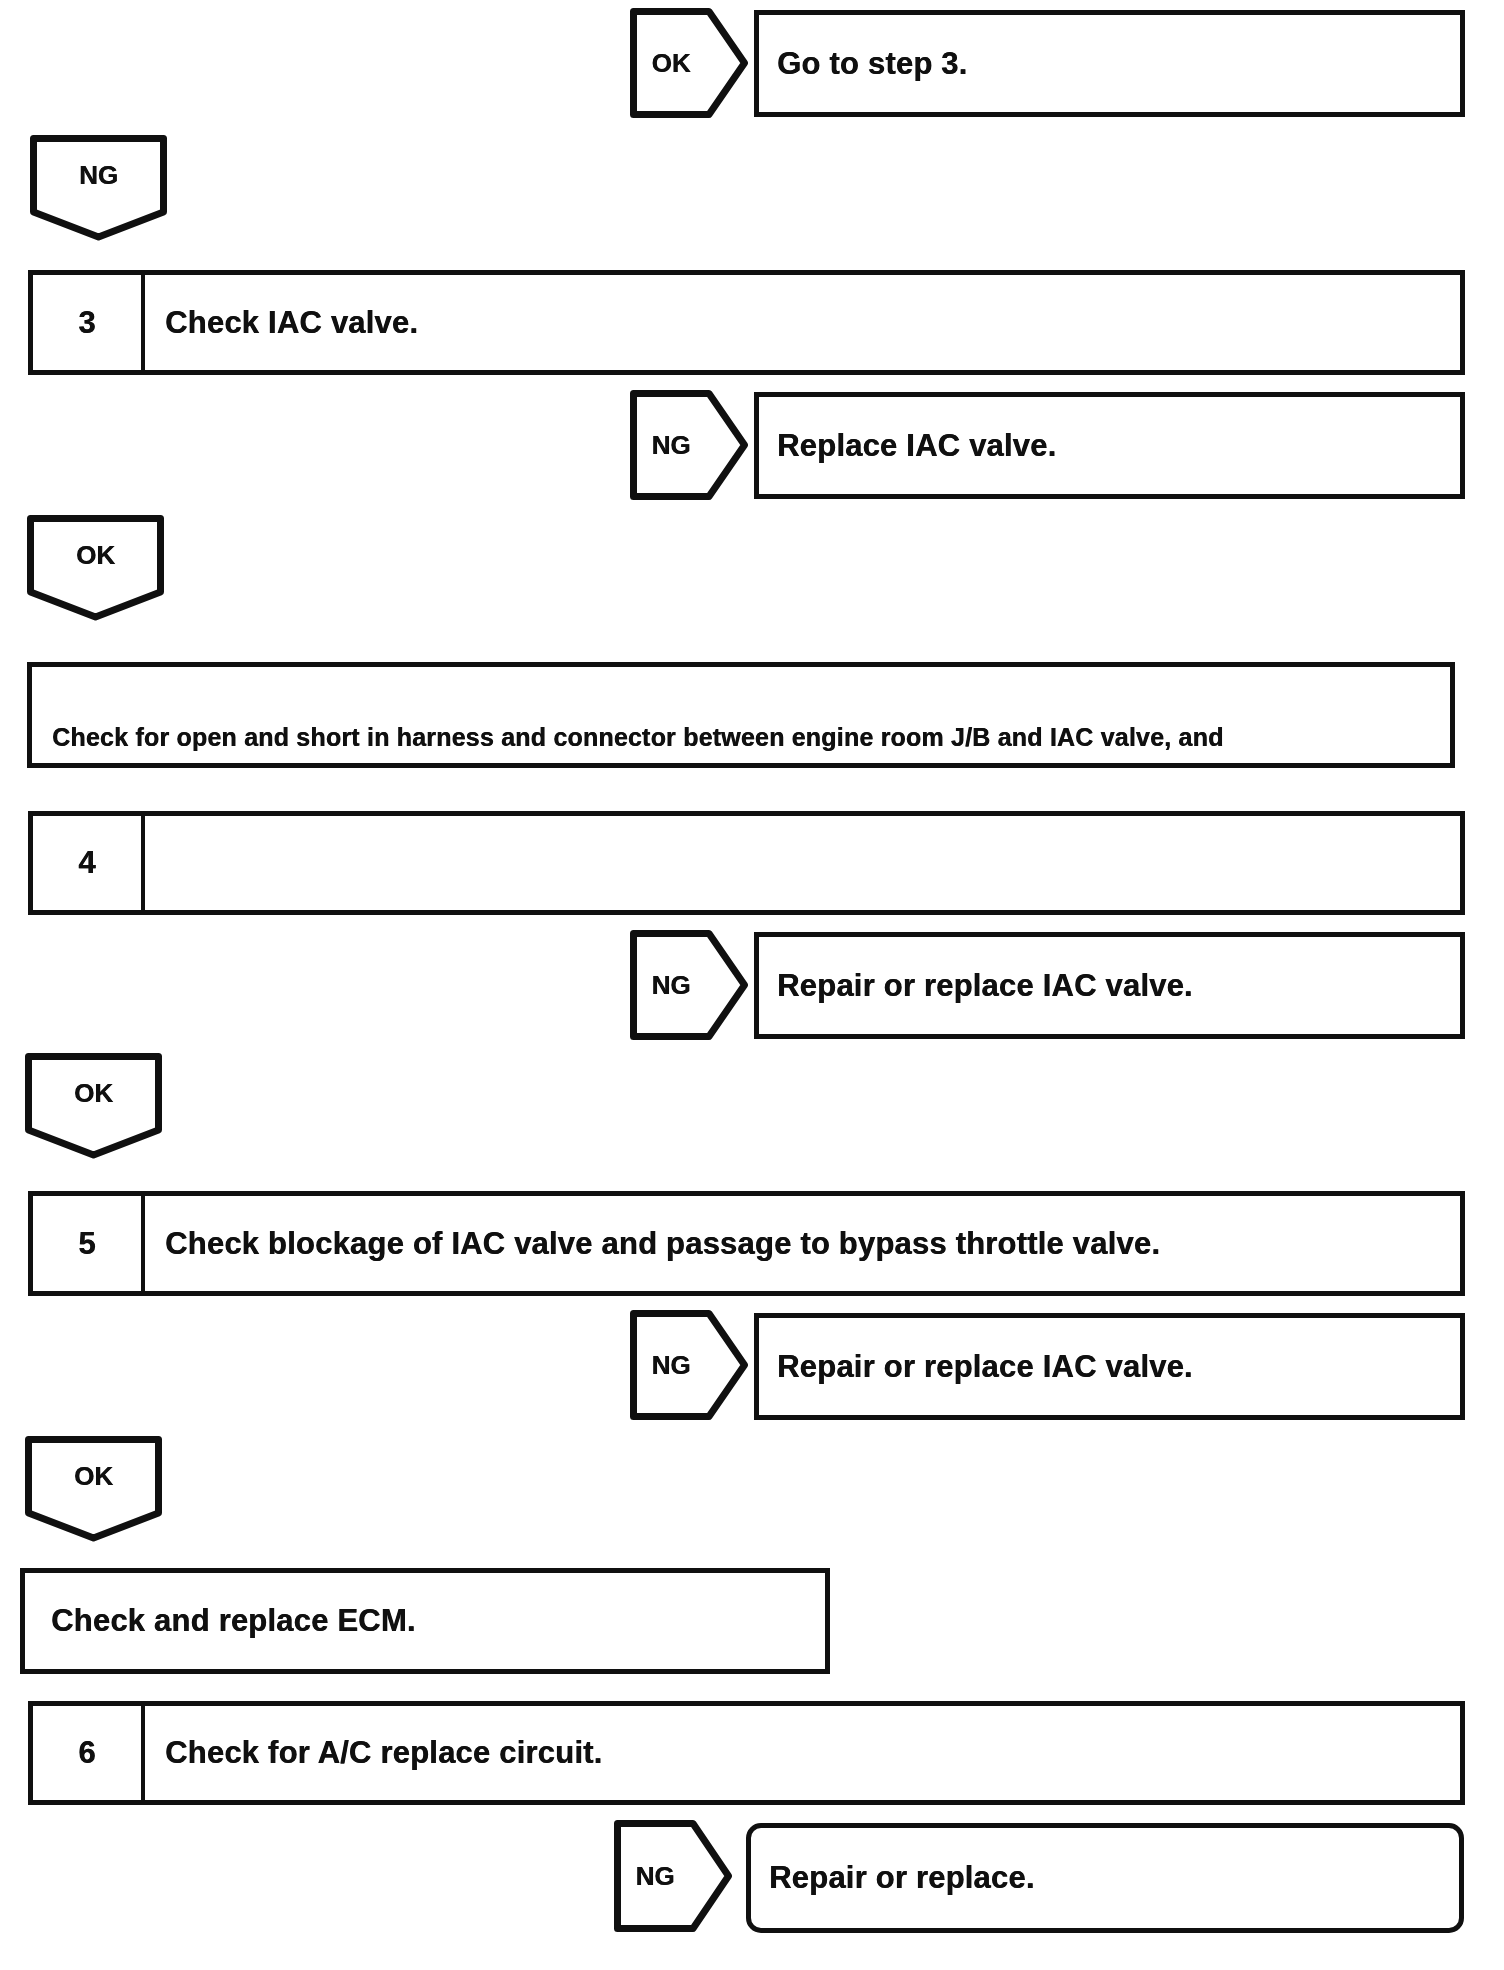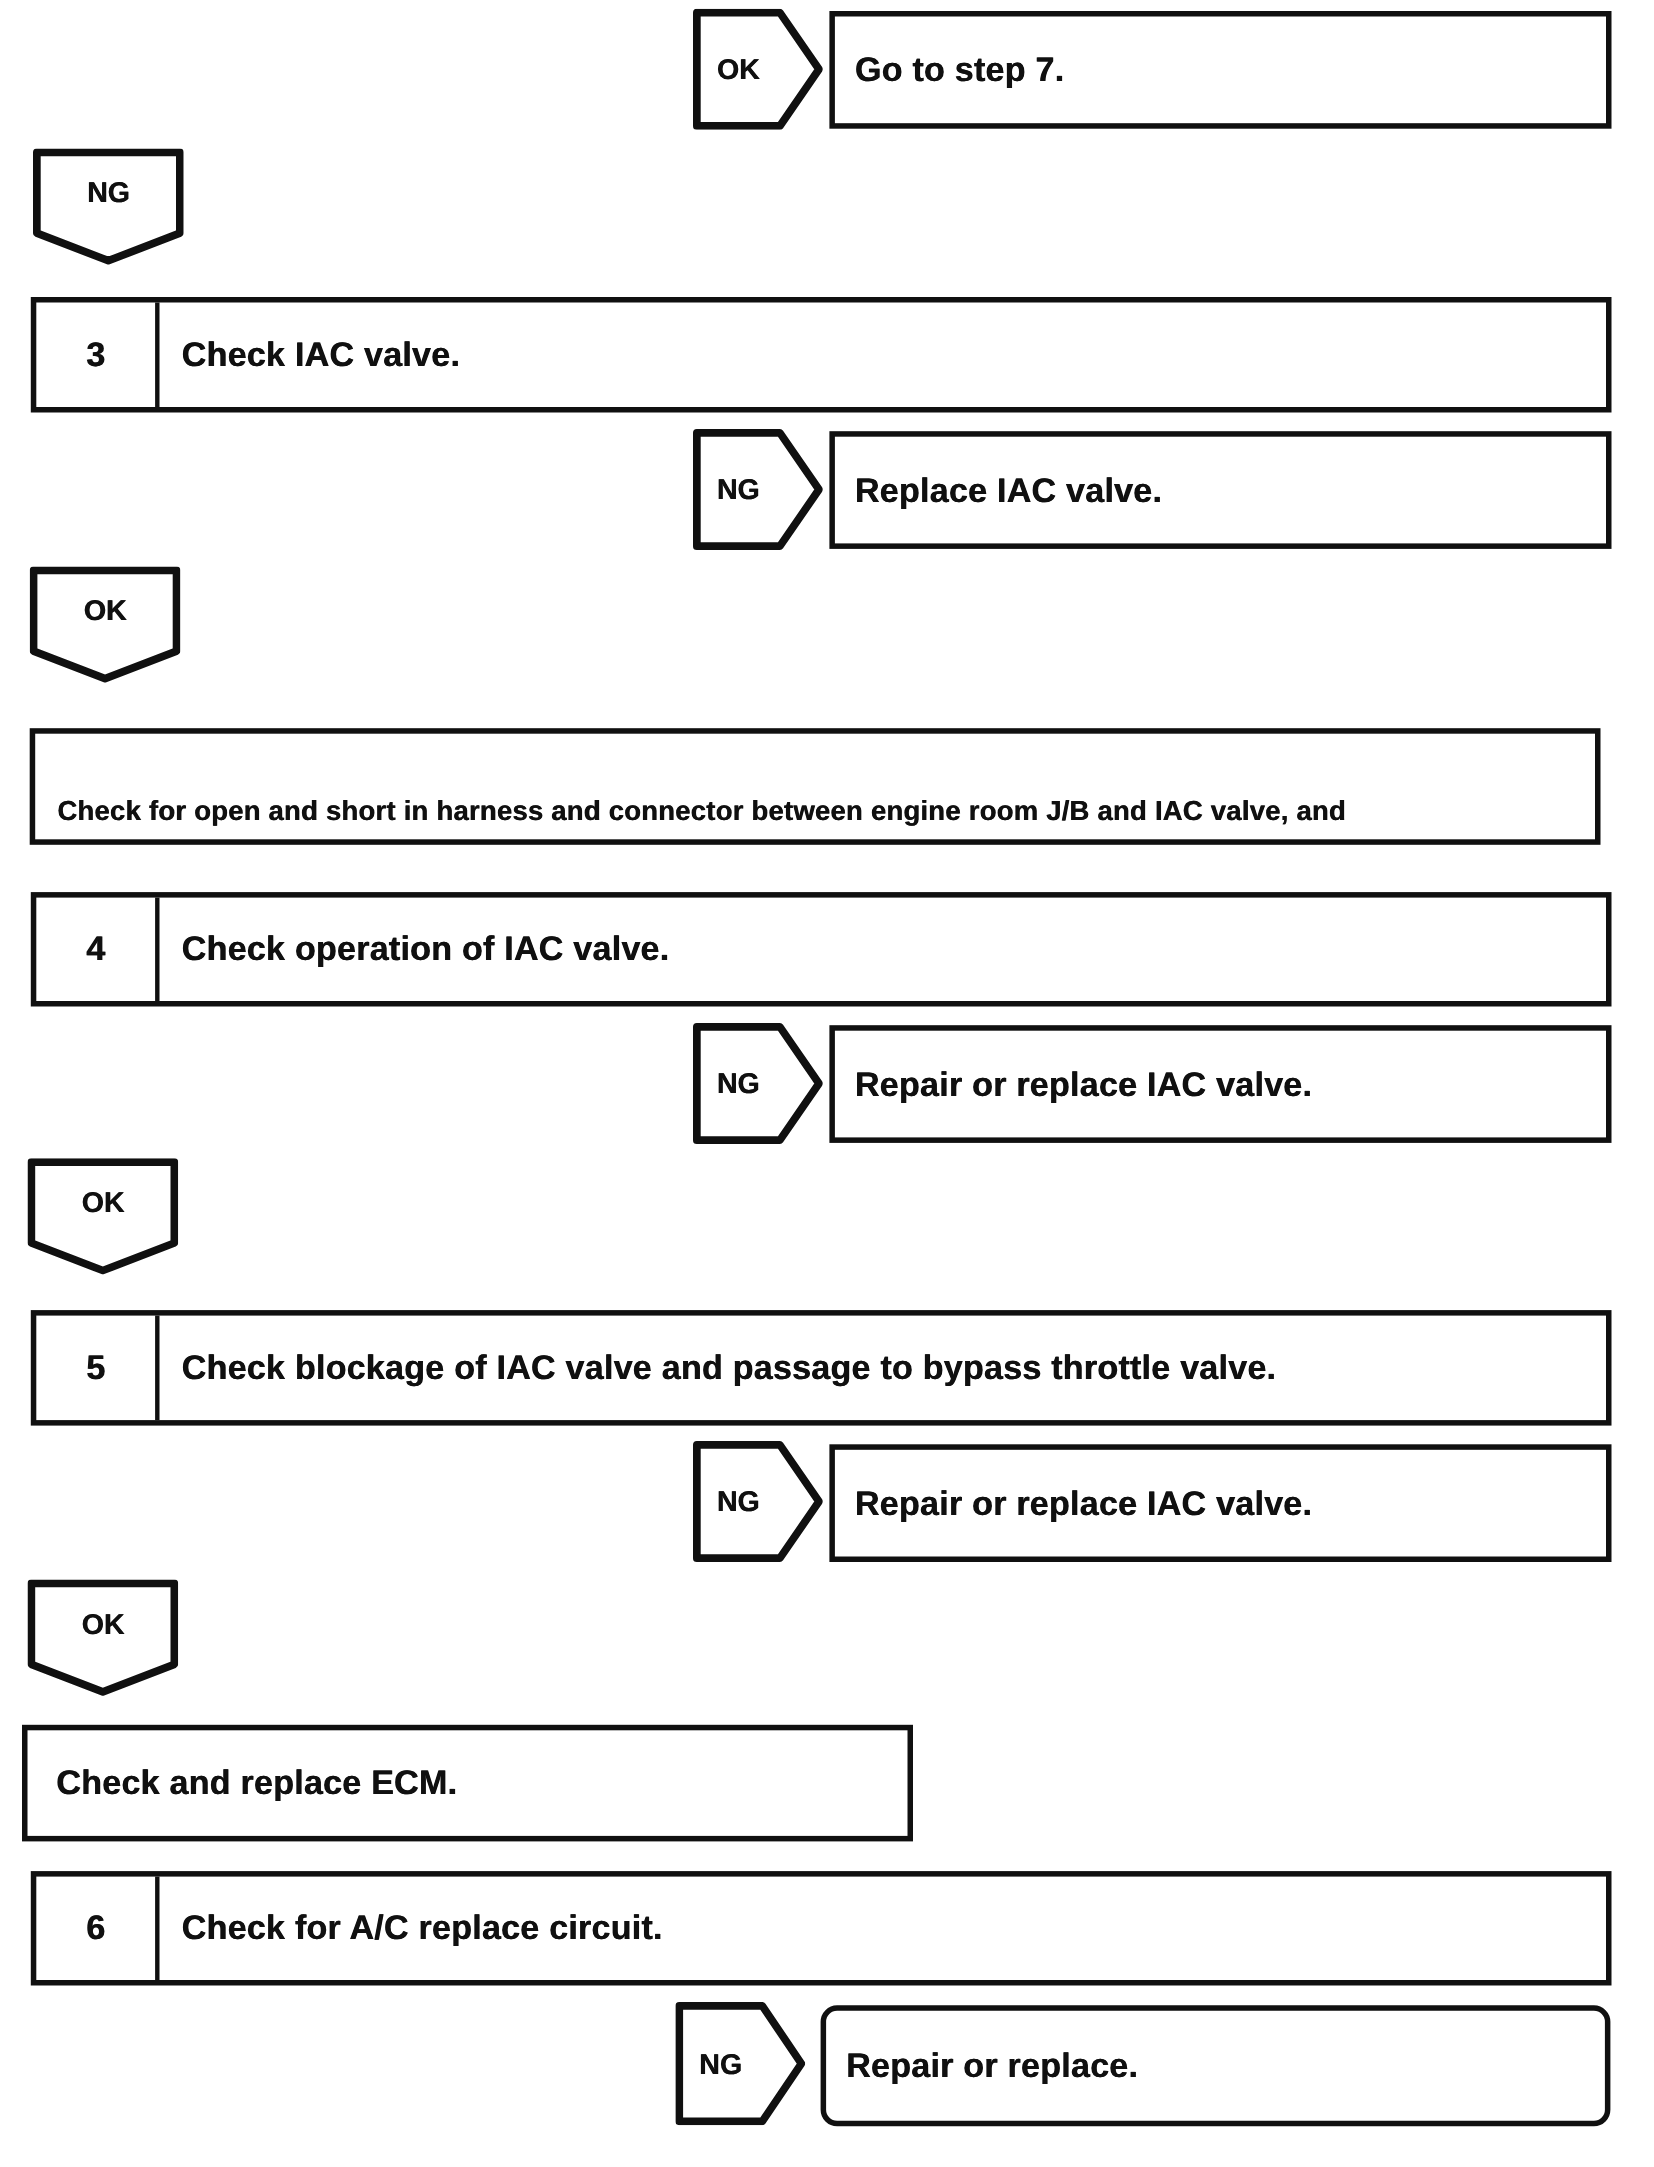--- a/index.html
+++ b/index.html
@@ -82,21 +82,21 @@
 
 <div class="canvas">
 
   <div class="tag right" style="left:630px; top:8px;">
     <svg width="118" height="110" viewBox="0 0 118 110">
       <polygon points="3.5,3.5 79,3.5 114.5,55 79,106.5 3.5,106.5"></polygon>
     </svg>
     <span class="lbl">OK</span>
   </div>
   <div class="box action" style="left:754px; top:10px; width:711px; height:107px;">
-    <span>Go to step 7.</span>
+    <span>Go to step 3.</span>
   </div>
 
   <div class="tag down" style="left:30px; top:135px;">
     <svg width="137" height="106" viewBox="0 0 137 106">
       <polygon points="3.5,3.5 133.5,3.5 133.5,77 68.5,102 3.5,77"></polygon>
     </svg>
     <span class="lbl">NG</span>
   </div>
 
   <div class="box step" style="left:28px; top:270px; width:1437px; height:105px;">
@@ -122,21 +122,20 @@
   </div>
 
   <div class="box plain" style="left:27px; top:662px; width:1428px; height:106px; padding-left:0;">
     <div class="note-lines">
       <div>Check for open and short in harness and connector between engine room J/B and IAC valve, and</div>
     </div>
   </div>
 
   <div class="box step" style="left:28px; top:811px; width:1437px; height:104px;">
     <div class="num-cell">4</div>
-    <div class="instr">Check operation of IAC valve.</div>
   </div>
 
   <div class="tag right" style="left:630px; top:930px;">
     <svg width="118" height="110" viewBox="0 0 118 110">
       <polygon points="3.5,3.5 79,3.5 114.5,55 79,106.5 3.5,106.5"></polygon>
     </svg>
     <span class="lbl">NG</span>
   </div>
   <div class="box action" style="left:754px; top:932px; width:711px; height:107px;">
     <span>Repair or replace IAC valve.</span>

